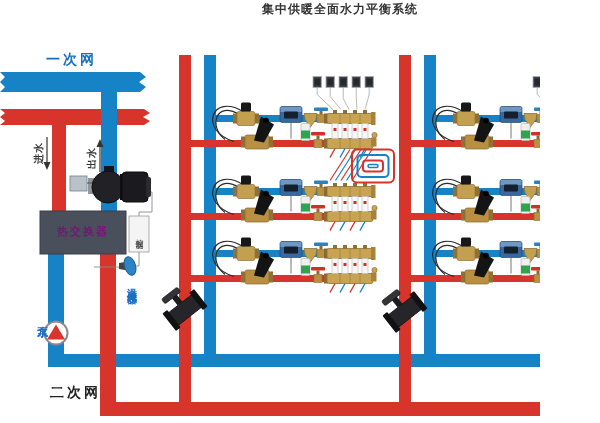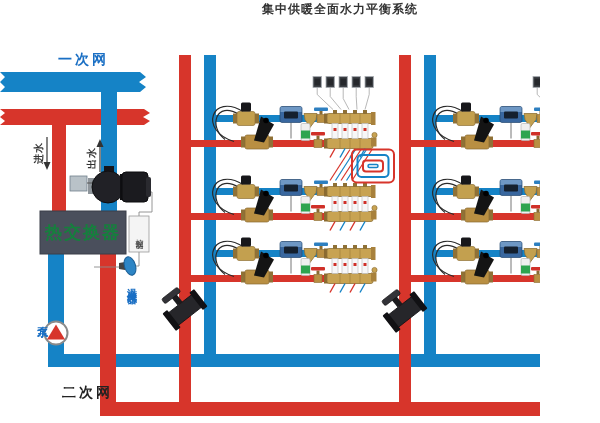--- a/index.html
+++ b/index.html
@@ -1,25 +1,25 @@
 <!DOCTYPE html>
 <html><head>
 <meta charset="utf-8">
 <style>
   html,body{margin:0;padding:0;background:#fff;}
   .stage{position:relative;width:540px;height:423px;background:#ffffff;overflow:hidden;
          font-family:"DejaVu Sans","Liberation Sans",sans-serif;}
   .stage svg{position:absolute;left:0;top:0;}
   .lbl{position:absolute;white-space:nowrap;line-height:1.15;}
   .title{font-size:12px;font-weight:600;color:#333;letter-spacing:1px;transform:translateX(-50%);}
-  .net{font-size:14px;font-weight:bold;letter-spacing:3px;margin-left:12px;}
+  .net{font-size:14px;font-weight:bold;letter-spacing:3px;}
   .blue-t{color:#1a6fc4;}
   .dark-t{color:#222;}
   .hx-label{display:flex;align-items:center;justify-content:center;
-            font-size:17px;font-weight:bold;color:#15803d;letter-spacing:2px;}
+            font-size:11px;font-weight:bold;color:#701a75;letter-spacing:2px;}
   .v{writing-mode:vertical-rl;text-orientation:upright;}
   .ctrl{font-size:8px;color:#3a3a3a;letter-spacing:1px;display:flex;align-items:center;justify-content:center;}
   .sensor-l{font-size:10px;font-weight:bold;letter-spacing:1.5px;}
   .pump-l{font-size:11px;font-weight:bold;letter-spacing:1px;}
   .rot{font-size:10px;font-weight:bold;color:#333;text-align:center;transform:rotate(-90deg);letter-spacing:1px;}
 </style>
 </head>
 <body>
 
 <div class="stage">

